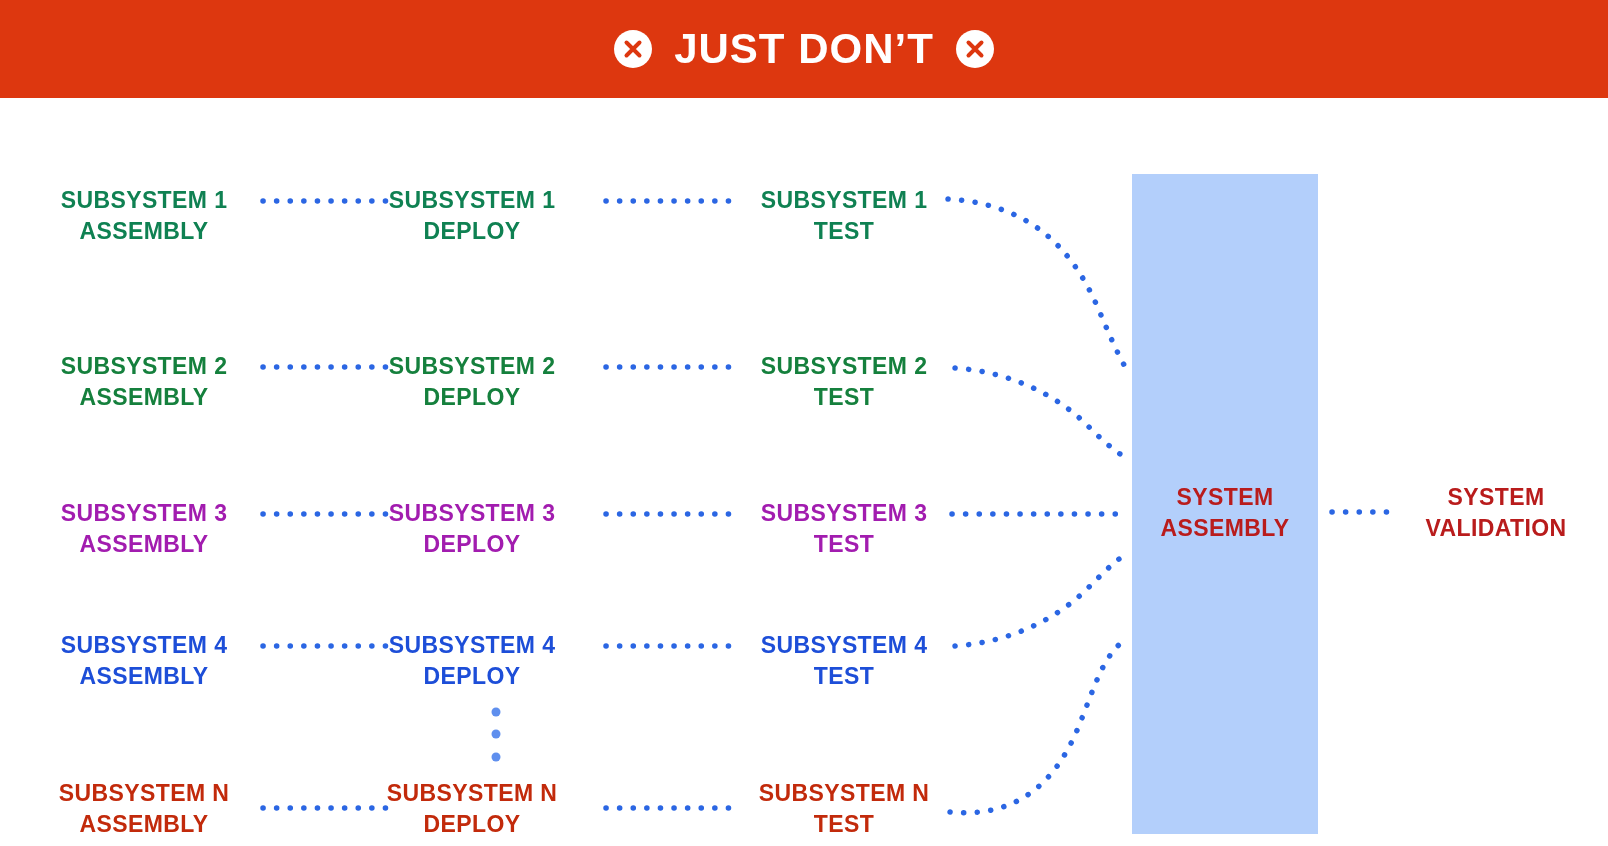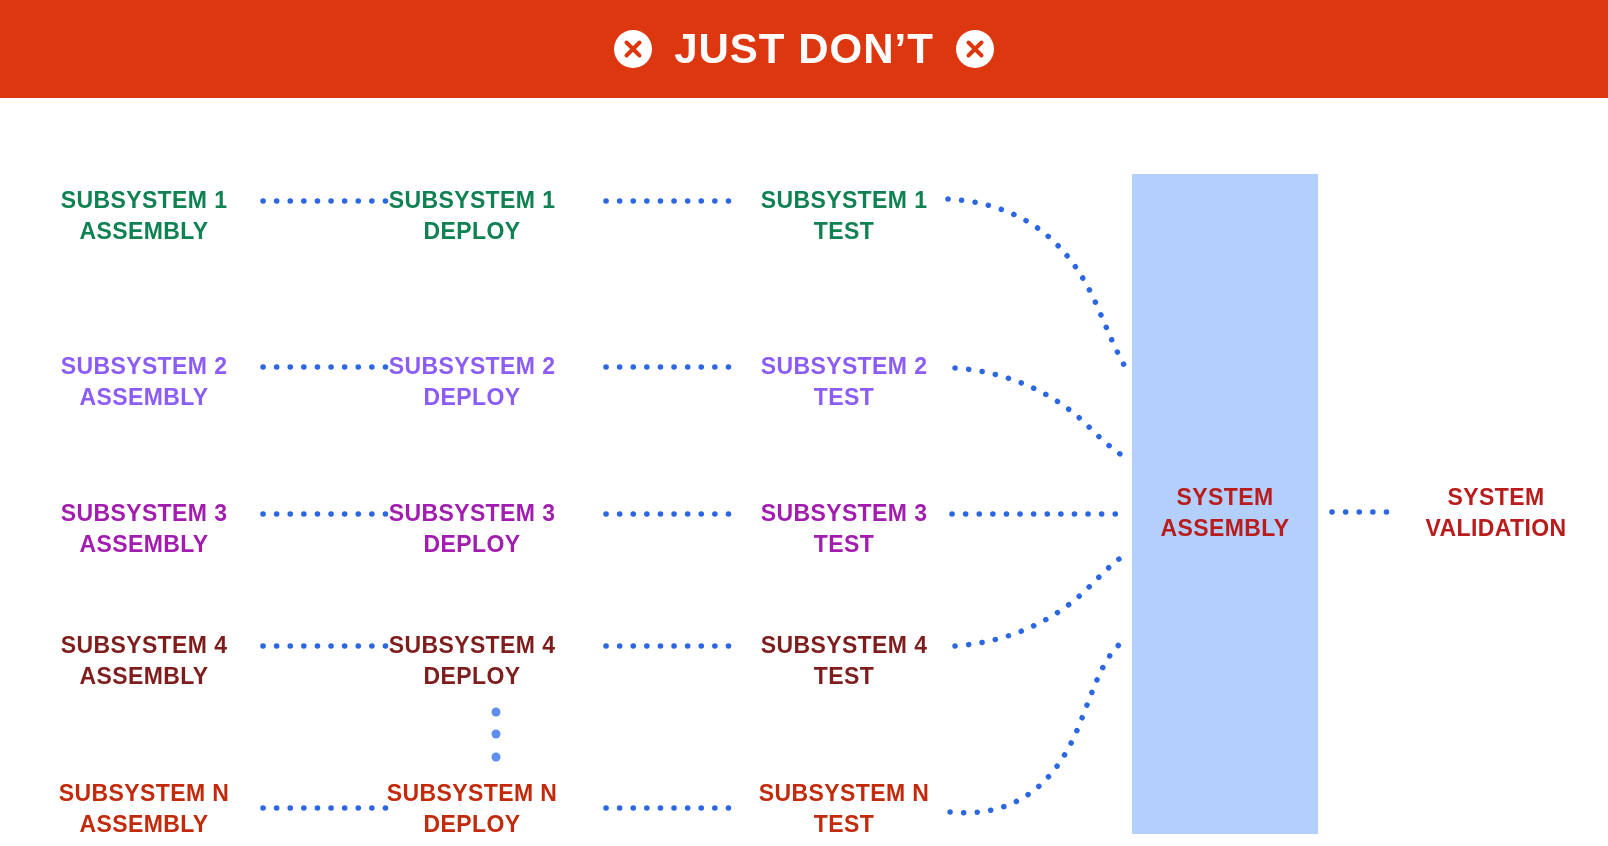--- a/index.html
+++ b/index.html
@@ -20,23 +20,23 @@
   }
   .cx{width:38px;height:38px;display:block;}
   
   .diagram{position:absolute;left:0;top:0;width:1608px;height:846px;}
   svg.overlay{position:absolute;left:0;top:0;z-index:1;pointer-events:none;}
   .lbl{
     position:absolute;width:260px;text-align:center;z-index:2;
     font-size:23px;font-weight:700;line-height:31px;letter-spacing:0.4px;
   }
   .row1{color:#0F8152;}
-  .row2{color:#8b5cf6;}
+  .row2{color:#15803d;}
   .row3{color:#a21caf;}
-  .row4{color:#7f1d1d;}
+  .row4{color:#1d4ed8;}
   .rowN{color:#C22A0B;}
   .blue-text{color:#b91c1c;}
   .assembly-box{
     position:absolute;left:1132px;top:174px;width:186px;height:660px;
     background:#B3CFFB;z-index:0;
   }
   .assembly-box .lbl{left:-37px;top:308px;}
 </style>
 </head>
 <body>

